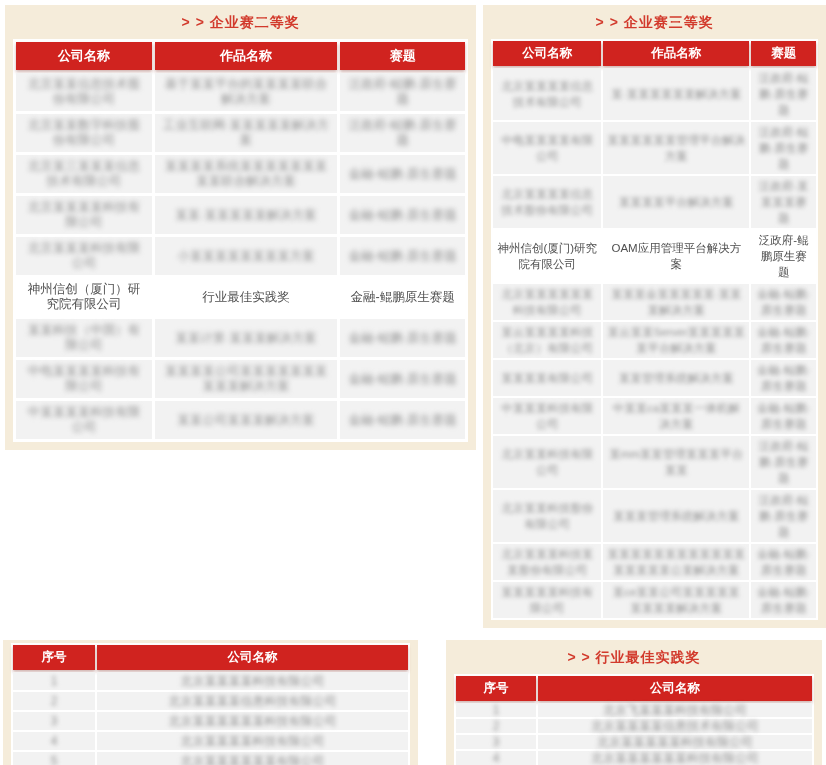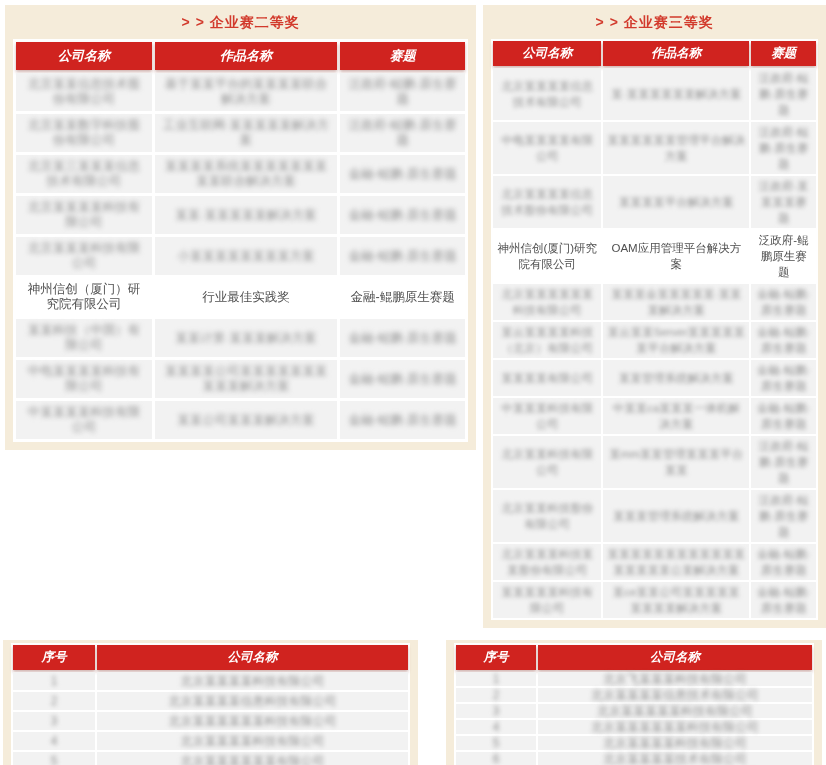--- a/index.html
+++ b/index.html
@@ -15,21 +15,21 @@
   .panel{background:var(--panel-bg);box-sizing:border-box;padding:3px 8px 8px;}
   .panel-a{width:494px;}
   .panel-b{width:359px;margin-left:7px;}
   .panel-c{width:415px;}
   .panel-d{width:376px;margin-left:28px;}
   .panel-title{text-align:center;color:var(--title-red);font-weight:bold;
     font-size:14px;padding:6px 0 7px;letter-spacing:1px;}
   table{border-collapse:separate;border-spacing:3px 3px;width:100%;background:var(--table-bg);}
   .panel-b table,.panel-c table,.panel-d table{border-spacing:2px 2px;}
   th{background:var(--accent-red);color:#ffffff;font-size:13px;font-weight:bold;
-    padding:5px 2px;box-shadow:0 2px 3px rgba(120,40,30,.35);font-style:italic;}
+    padding:5px 2px;box-shadow:0 2px 3px rgba(120,40,30,.35);}
   .panel-b th,.panel-c th,.panel-d th{font-size:12.5px;padding:4px 2px;}
   td{background:var(--row-bg);color:var(--blur-text);text-align:center;vertical-align:middle;}
   .panel-a td{font-size:12.5px;line-height:15px;padding:4px 6px;}
   .panel-b td{font-size:11.5px;line-height:16px;padding:2px 4px;}
   .panel-c td{font-size:12px;line-height:14px;padding:2px 4px;}
   .panel-d td{font-size:12px;line-height:12px;padding:1px 4px;}
   .panel-a th:nth-child(1){width:132px}
   .panel-a th:nth-child(2){width:178px}
   .panel-b th:nth-child(1){width:104px}
   .panel-b th:nth-child(2){width:142px}
@@ -238,20 +238,21 @@
             </tr>
             <tr class="redacted">
               <td><span class="txt">12</span></td>
               <td><span class="txt">某某某某某某科技有限公司</span></td>
             </tr>
           </tbody>
       </table>
     </section>
 
     <section class="panel panel-d">
+      <div class="panel-title">&gt; &gt; 行业最佳实践奖</div>
       <table>
         <thead>
             <tr>
               <th>序号</th>
               <th>公司名称</th>
             </tr>
           </thead>
         <tbody>
             <tr class="redacted">
               <td><span class="txt">1</span></td>

